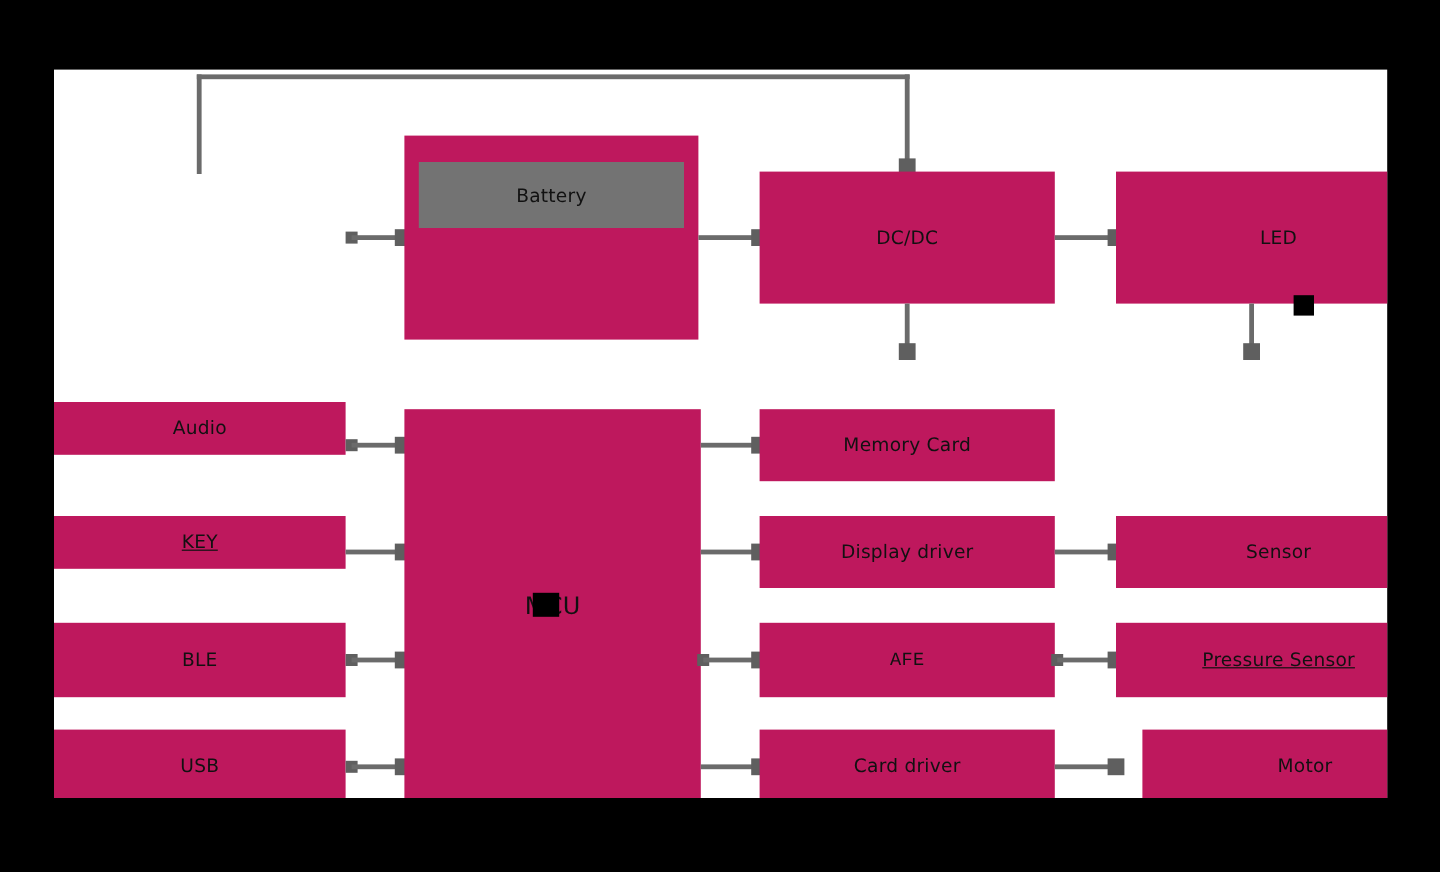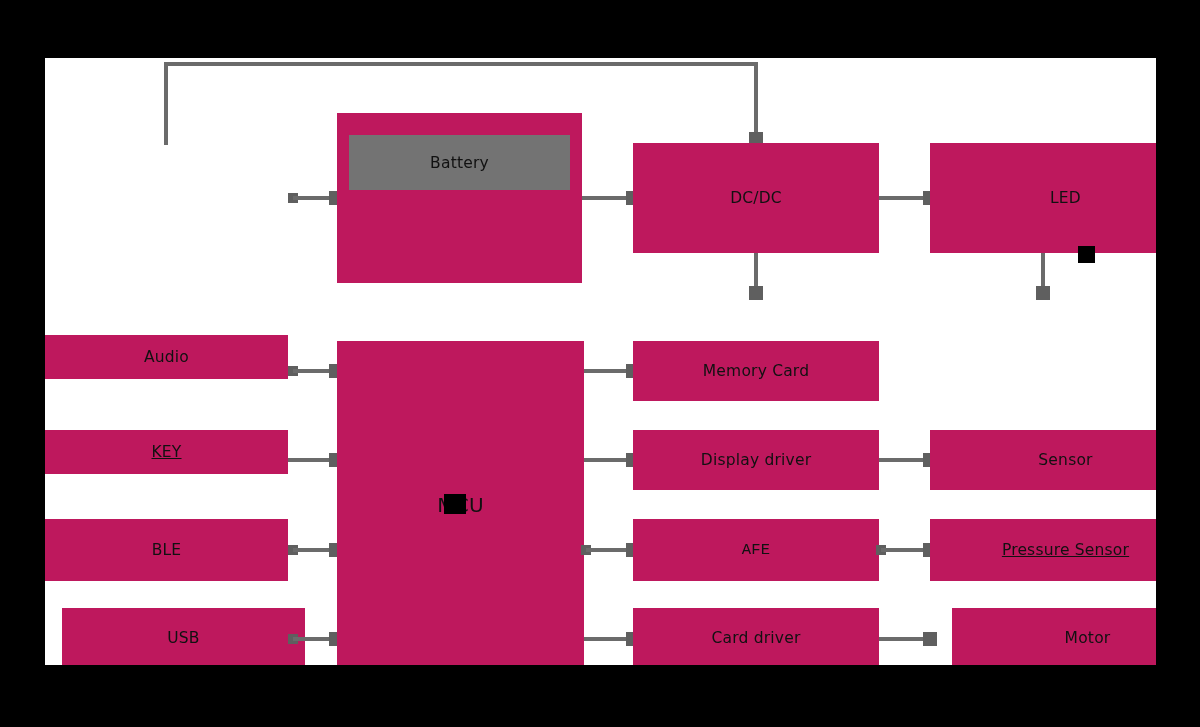--- a/index.html
+++ b/index.html
@@ -86,21 +86,21 @@
     <div class="wire h" style="left:243px;top:400px;width:49px;"></div>
     <div class="term tsq" style="left:284px;top:395px;"></div>
 
     <div class="blk" style="left:0px;top:461px;width:243px;height:62px;">
       <span>BLE</span>
     </div>
     <div class="term tsm" style="left:243px;top:487px;"></div>
     <div class="wire h" style="left:248px;top:490px;width:44px;"></div>
     <div class="term tsq" style="left:284px;top:485px;"></div>
 
-    <div class="blk" style="left:17px;top:550px;width:243px;height:60px;text-align:right;">
+    <div class="blk" style="left:0px;top:550px;width:243px;height:60px;text-align:right;">
       <span>USB</span>
     </div>
     <div class="term tsm" style="left:243px;top:576px;"></div>
     <div class="wire h" style="left:248px;top:579px;width:44px;"></div>
     <div class="term tsq" style="left:284px;top:574px;"></div>
 
     <div class="blk" style="left:292px;top:283px;width:247px;height:327px;">
       <span style="font-size:20px;">MCU</span>
     </div>
 

